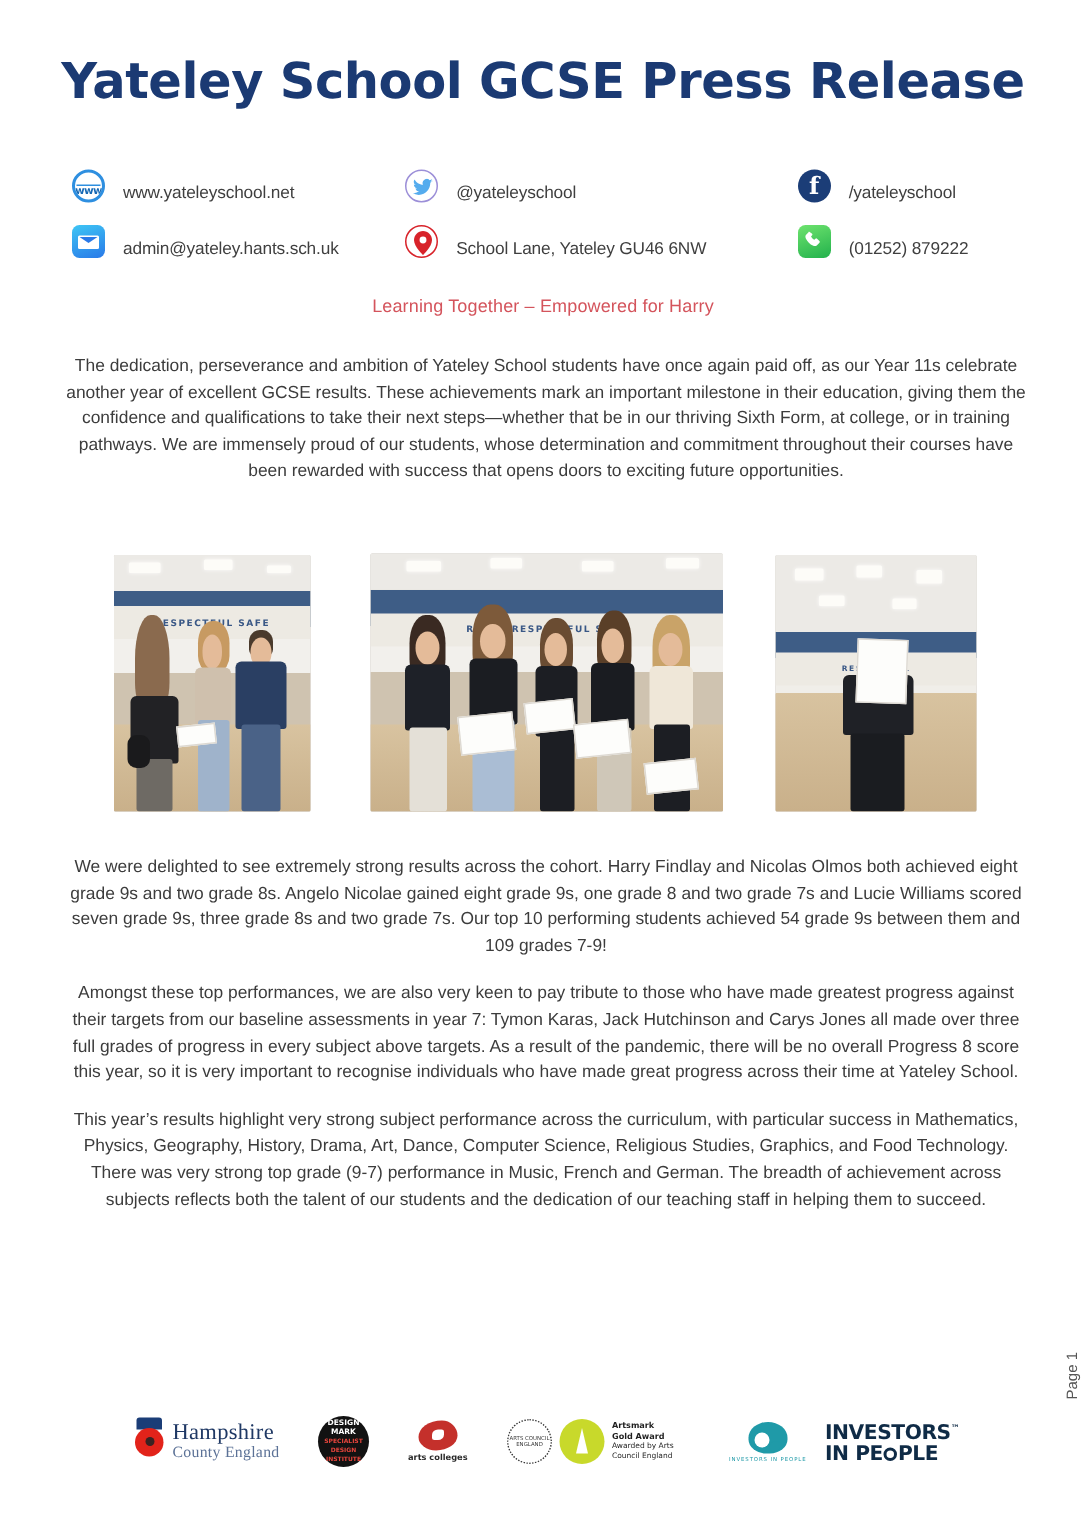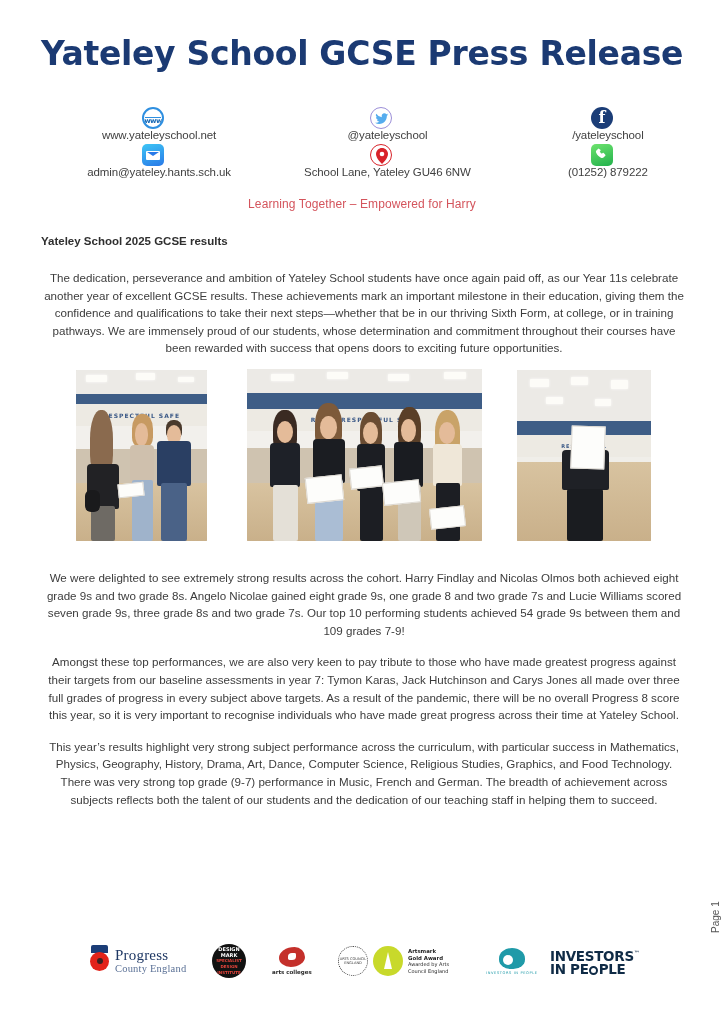--- a/index.html
+++ b/index.html
@@ -43,22 +43,21 @@
     left: 48px;
     width: 636px;
   }
   .contact-row {
     display: flex;
     height: 37px;
     align-items: center;
   }
   .contact-cell {
     display: flex;
-    align-items: center;
-    flex-direction: column;
+    align-items: flex-end;
   }
   .contact-cell.c1 { width: 232px; }
   .contact-cell.c2 { width: 245px; }
   .contact-cell.c3 { width: 159px; padding-left: 27px; }
 
   .cicon {
     width: 22px;
     height: 22px;
     flex: 0 0 22px;
     margin-right: 12px;
@@ -539,21 +538,20 @@
         </div>
         <div class="ctext">(01252) 879222</div>
       </div>
     </div>
 
   </div>
 
   <div class="tagline">Learning Together – Empowered for Harry</div>
 
   <div class="content">
-    <div class="section-heading">Yateley School 2025 GCSE results</div>
     <p class="para">The dedication, perseverance and ambition of Yateley School students have once again paid off, as our Year 11s celebrate another year of excellent GCSE results. These achievements mark an important milestone in their education, giving them the confidence and qualifications to take their next steps—whether that be in our thriving Sixth Form, at college, or in training pathways. We are immensely proud of our students, whose determination and commitment throughout their courses have been rewarded with success that opens doors to exciting future opportunities.</p>
   </div>
 
   <div class="photos">
 
     <div class="photo photo-1">
       <div class="ph-hall"></div>
       <div class="ph-ceiling"></div>
       <div class="ph-light" style="left:8%;top:3%;width:16%;height:4%"></div>
       <div class="ph-light" style="left:46%;top:2%;width:14%;height:4%"></div>
@@ -657,21 +655,21 @@
   </div>
 
   <div class="footer-logos">
 
     <div class="logo" style="left:0px">
       <div style="position:relative">
         <div class="hcc-crown"></div>
         <div class="hcc-rose"></div>
       </div>
       <div class="hcc-text">
-        <div class="hcc-l1">Progress</div>
+        <div class="hcc-l1">Hampshire</div>
         <div class="hcc-l2">County England</div>
       </div>
     </div>
 
     <div class="logo" style="left:122px">
       <div class="dm-circle">
         <div>DESIGN</div>
         <div>MARK</div>
         <div class="dm-red">SPECIALIST</div>
         <div class="dm-red">DESIGN</div>

